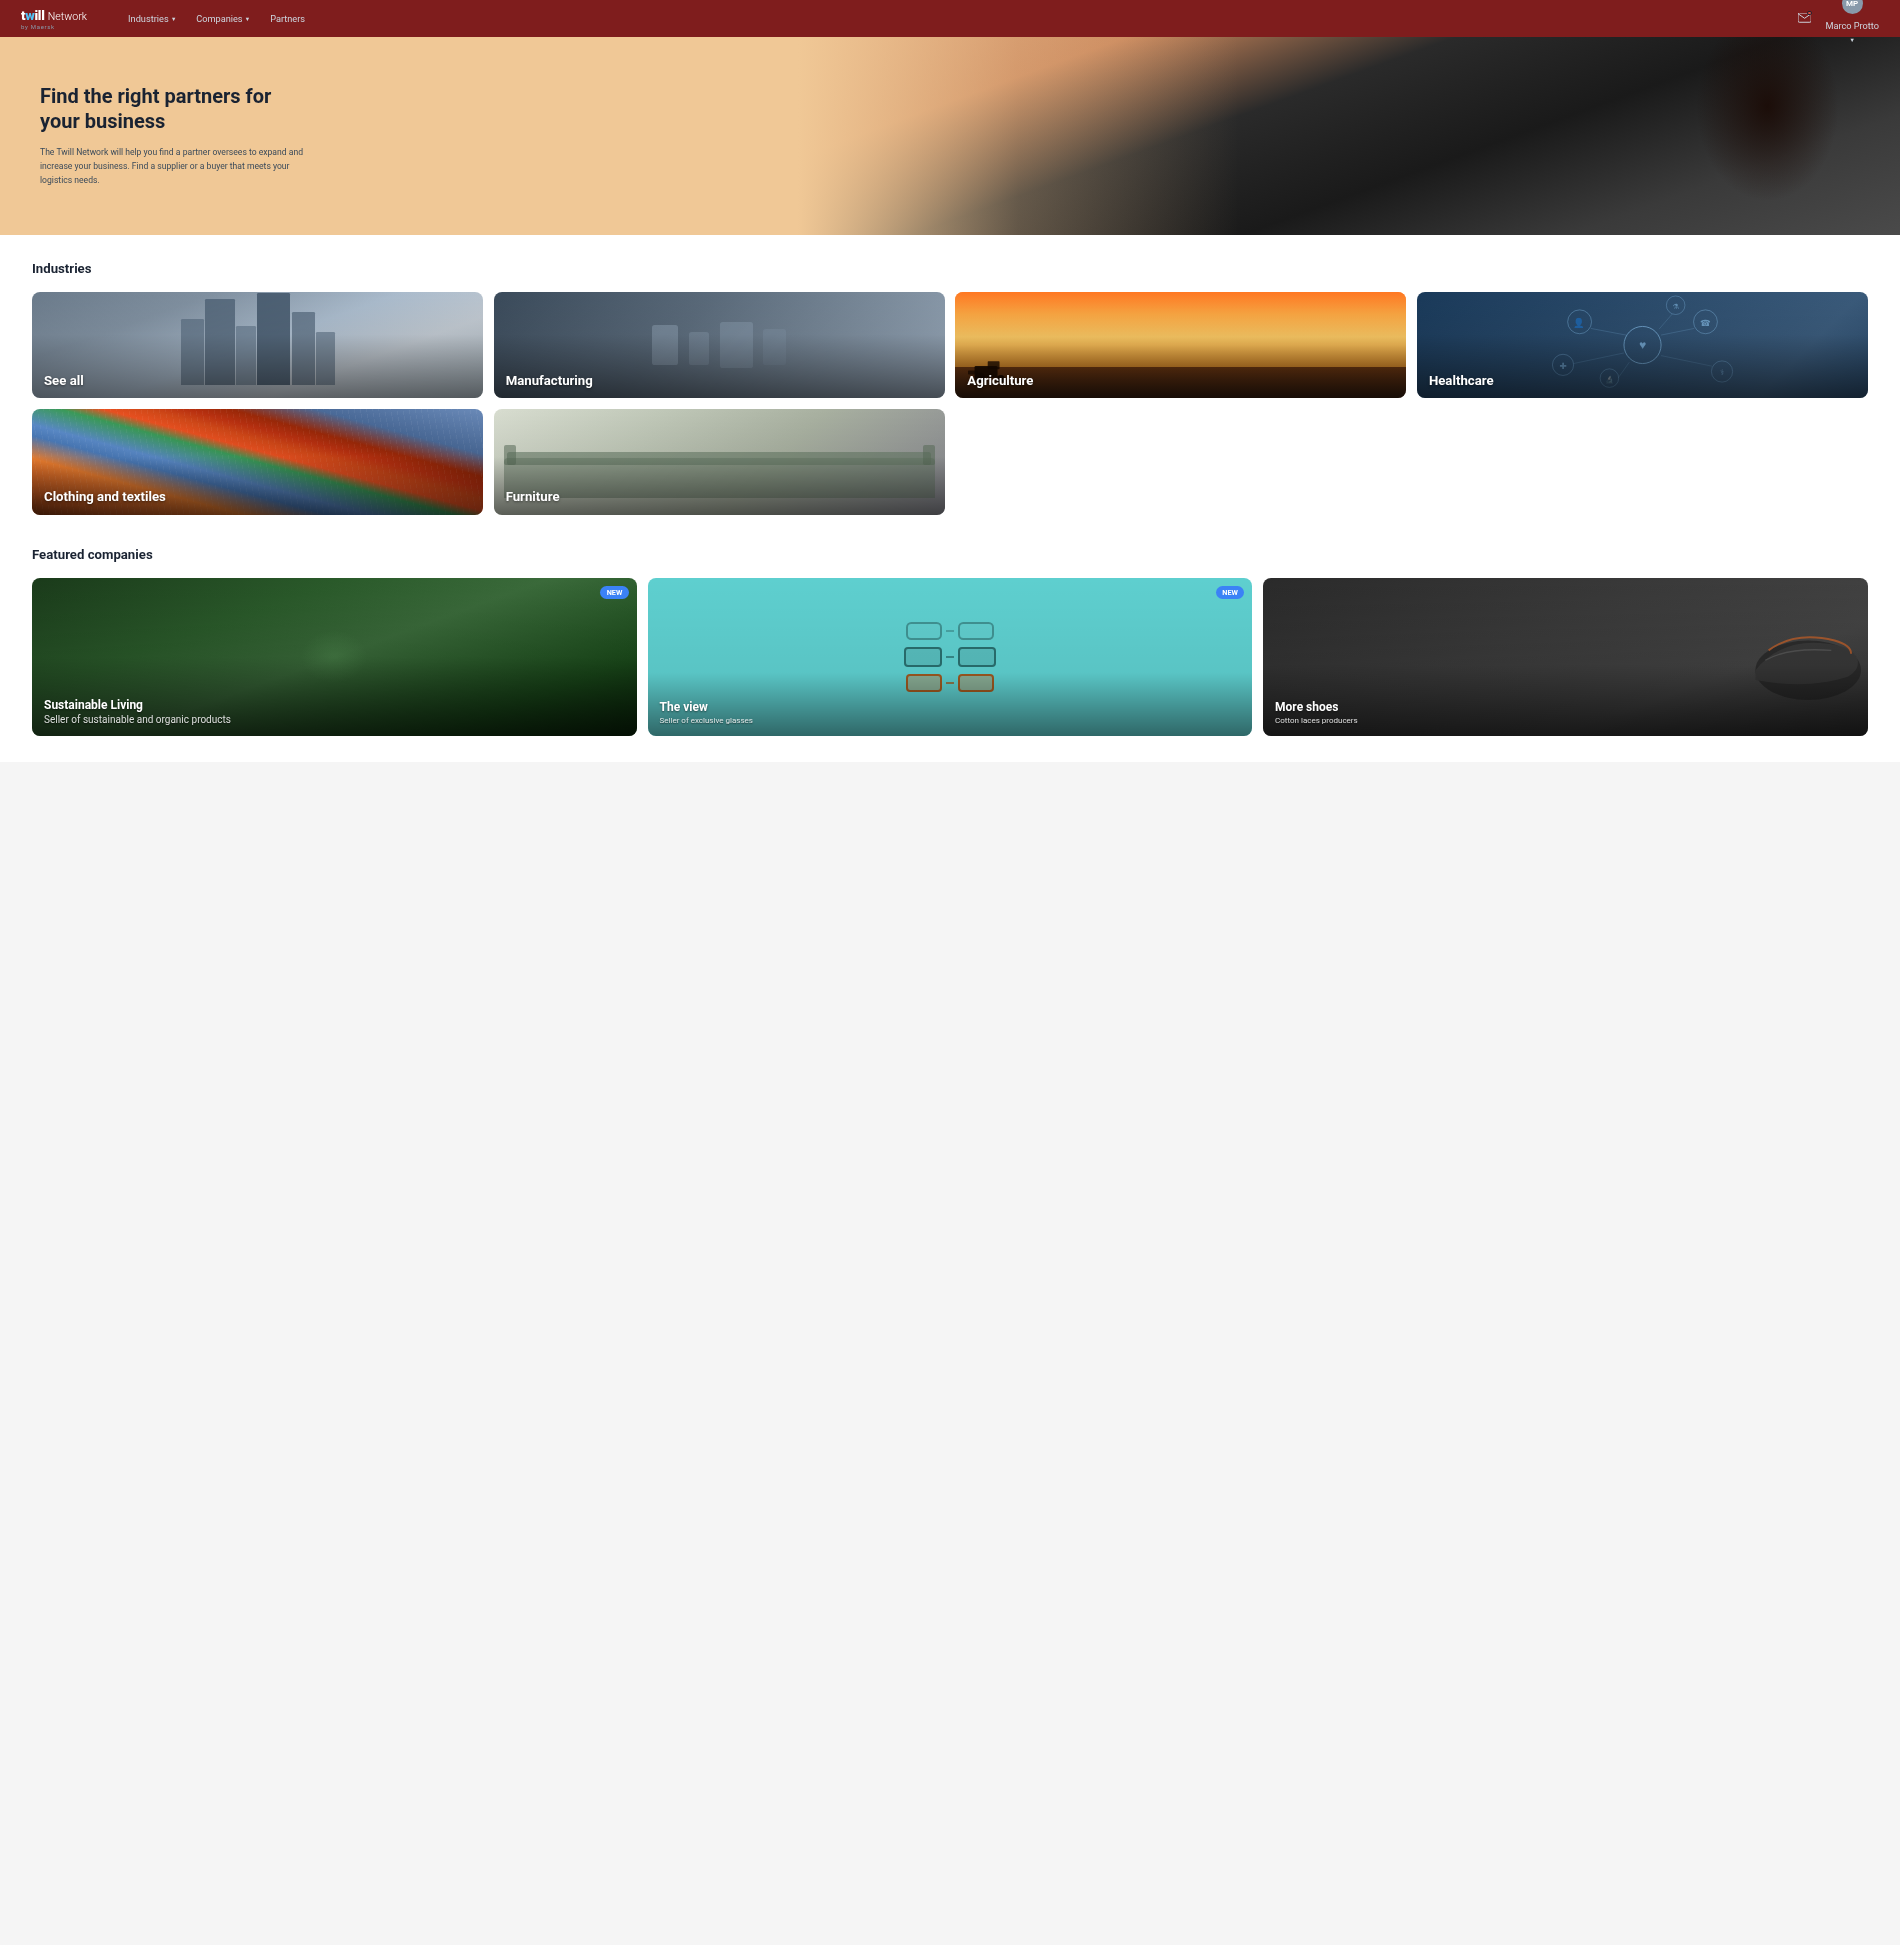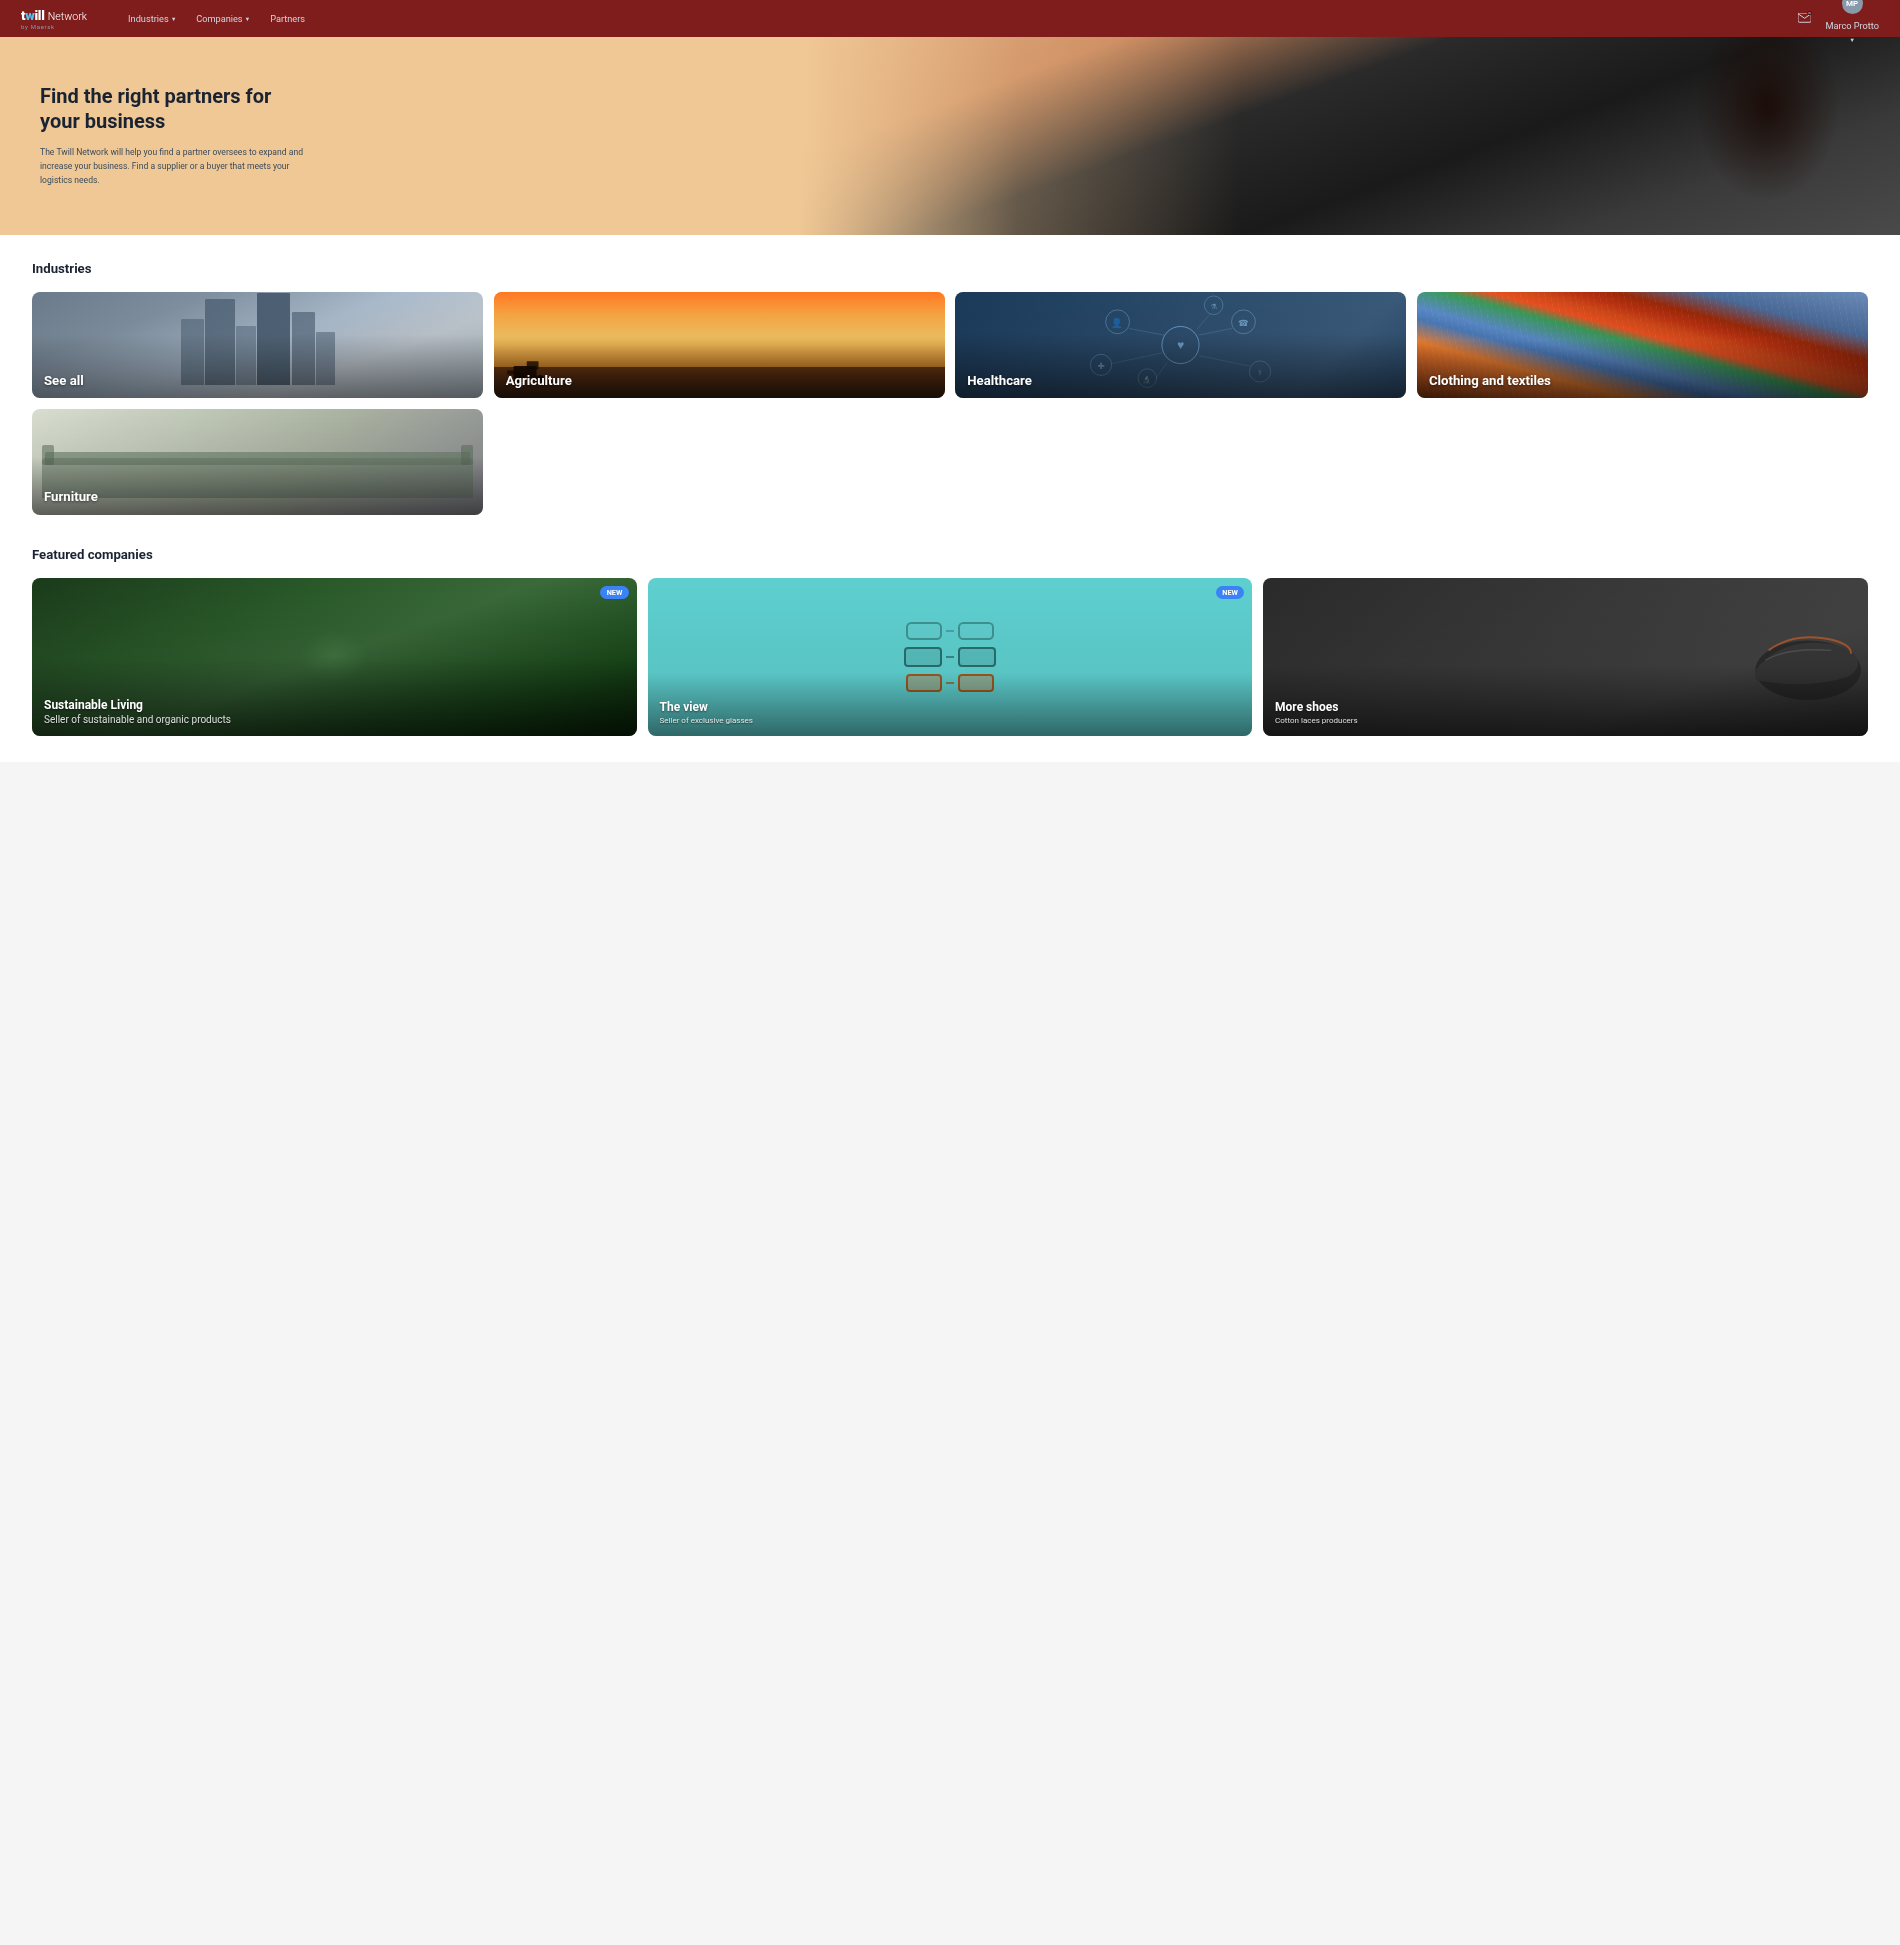--- a/index.html
+++ b/index.html
@@ -94,20 +94,32 @@
         <div style="width:30px;height:86px;background:rgba(70,90,110,0.7);border-radius:1.3px 1.3px 0 0;"></div>
         <div style="width:20px;height:59px;background:rgba(90,110,130,0.6);border-radius:1.3px 1.3px 0 0;"></div>
         <div style="width:33px;height:92px;background:rgba(60,80,100,0.8);border-radius:1.3px 1.3px 0 0;"></div>
         <div style="width:23px;height:73px;background:rgba(75,95,115,0.65);border-radius:1.3px 1.3px 0 0;"></div>
         <div style="width:18.5px;height:53px;background:rgba(85,105,125,0.6);border-radius:1.3px 1.3px 0 0;"></div>
       </div>
       <div style="position:absolute;inset:0;background:linear-gradient(to top,rgba(0,0,0,0.5) 0%,rgba(0,0,0,0.05) 60%,transparent 100%);"></div>
       <div style="position:absolute;bottom:10.6px;left:12px;color:#fff;font-size:13.2px;font-weight:700;text-shadow:0 0.7px 2.6px rgba(0,0,0,0.5);">See all</div>
     </div>
 
+    <div style="border-radius:8px;overflow:hidden;height:106px;position:relative;cursor:pointer;">
+      <div style="position:absolute;inset:0;background:linear-gradient(135deg, #3a4a5a 0%, #5a6a7a 40%, #7a8a9a 70%, #9aaabb 100%);"></div>
+
+      <div style="position:absolute;inset:0;display:flex;align-items:center;justify-content:center;gap:10.6px;padding:6.6px;">
+        <div style="width:26.4px;height:40px;background:rgba(200,220,240,0.25);border-radius:2.6px;"></div>
+        <div style="width:20px;height:33px;background:rgba(180,200,220,0.2);border-radius:2.6px;margin-top:6.6px;"></div>
+        <div style="width:33px;height:46px;background:rgba(160,180,200,0.3);border-radius:2.6px;"></div>
+        <div style="width:23px;height:36px;background:rgba(140,160,180,0.25);border-radius:2.6px;margin-top:3.3px;"></div>
+      </div>
+      <div style="position:absolute;inset:0;background:linear-gradient(to top,rgba(0,0,0,0.55) 0%,rgba(0,0,0,0.05) 60%,transparent 100%);"></div>
+      <div style="position:absolute;bottom:10.6px;left:12px;color:#fff;font-size:13.2px;font-weight:700;text-shadow:0 0.7px 2.6px rgba(0,0,0,0.5);">Manufacturing</div>
+    </div>
 
     <div style="border-radius:8px;overflow:hidden;height:106px;position:relative;cursor:pointer;">
       <div style="position:absolute;inset:0;background:linear-gradient(180deg, #ff9a44 0%, #d4701a 25%, #8b4513 55%, #3a2010 100%);"></div>
 
       <div style="position:absolute;top:0;left:0;right:0;height:70%;background:linear-gradient(180deg, #ff7722 0%, #ffaa44 30%, #ffcc66 60%, #d4882a 100%);"></div>
 
       <div style="position:absolute;bottom:13.2px;left:13.2px;">
         <svg width="46" height="26.4" viewBox="0 0 70 40">
           <rect x="10" y="15" width="35" height="18" rx="2" fill="#1a0a00" opacity="0.9"></rect>
           <rect x="30" y="8" width="18" height="12" rx="1" fill="#1a0a00" opacity="0.8"></rect>

